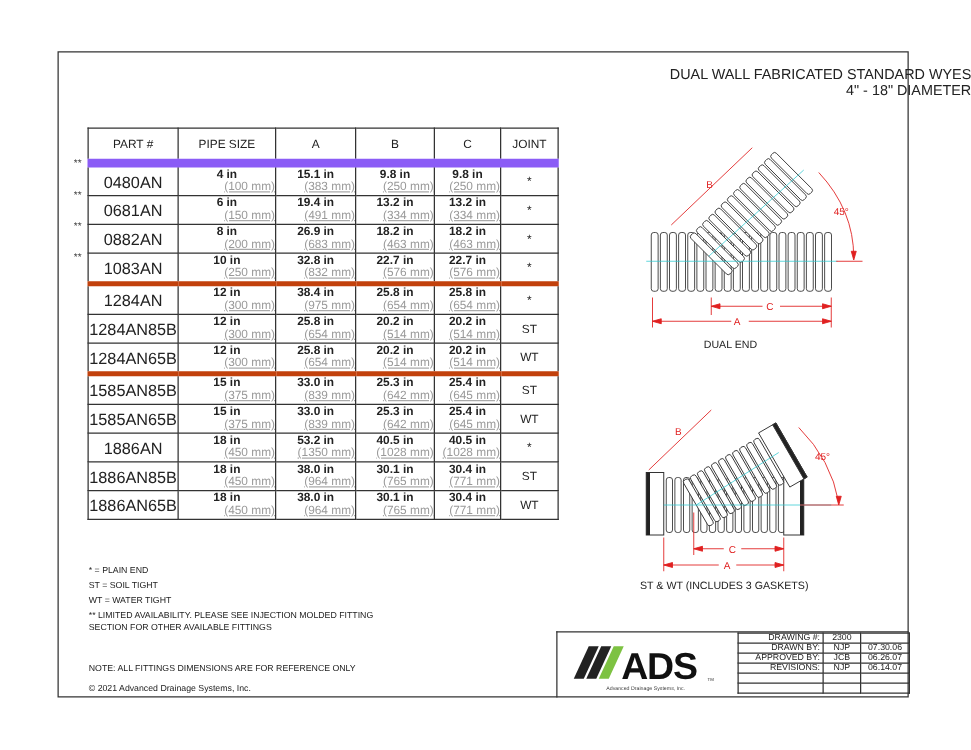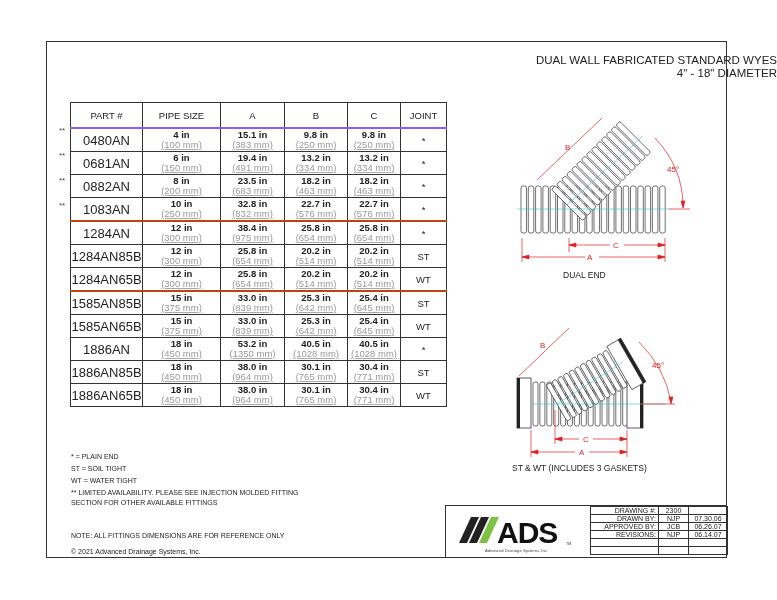--- a/index.html
+++ b/index.html
@@ -2,26 +2,26 @@
 <html><head>
 <meta charset="utf-8">
 <style>
   html, body { margin:0; padding:0; background:#ffffff; }
   body { width:777px; height:600px; position:relative; overflow:hidden; font-family:"Liberation Sans", sans-serif; color:#222; }
   .frame { position:absolute; left:46px; top:41px; width:681px; height:517px; border:1.5px solid #333; box-sizing:border-box; }
   .title { position:absolute; left:0; top:54px; width:777px; text-align:right; font-size:11.5px; line-height:13px; color:#222; }
   table.specs { position:absolute; left:70px; top:102px; border-collapse:collapse; font-size:9.5px; }
   table.specs th, table.specs td { border:1px solid #333; text-align:center; padding:0; }
   table.specs th { height:24px; font-weight:normal; font-size:9.5px; }
-  table.specs thead tr { border-bottom:2px solid #8b5cf6; }
+  table.specs thead tr { border-bottom:7px solid #8b5cf6; }
   table.specs td { height:22px; vertical-align:middle; }
   table.specs td .in { display:block; line-height:10px; color:#222;font-weight:bold; }
-  table.specs td .mm { display:block; line-height:10px; color:#999; text-decoration:underline; text-decoration-color:#aaa; }
+  table.specs td .mm { display:block; line-height:10px; color:#999; text-decoration:underline; text-decoration-color:#aaa;text-align:right; }
   table.specs td.part { font-size:13px; }
-  table.specs tr.sep-bottom td { border-bottom:2px solid #c2410c; }
+  table.specs tr.sep-bottom td { border-bottom:4px solid #c2410c; }
   .stars { position:absolute; left:59px; font-size:8px; color:#444; }
   .legend { position:absolute; left:71px; font-size:7px; color:#222; line-height:10px; }
   .note { position:absolute; left:71px; top:532px; font-size:7px; }
   .copy { position:absolute; left:71px; top:548px; font-size:7px; }
   .diagram-caption { position:absolute; font-size:8.5px; color:#222; }
   .titleblock { position:absolute; left:445px; top:505px; width:282px; height:53px; border-top:1.5px solid #333; border-left:1px solid #333; box-sizing:border-box; }
   .logo { position:absolute; left:445px; top:505px; width:145px; height:53px; }
   .tb-table { position:absolute; left:590px; top:506px; border-collapse:collapse; font-size:7px; }
   .tb-table td { border:1px solid #333; height:7px; line-height:7px; padding:0 2px; }
   .tb-table td.lbl { text-align:right; width:63px; }
@@ -103,21 +103,21 @@
         </td>
         <td>*</td>
       </tr>
       <tr>
         <td class="part">0882AN</td>
         <td>
           <span class="in">8 in</span>
           <span class="mm">(200 mm)</span>
         </td>
         <td>
-          <span class="in">23.5 in</span>
+          <span class="in">26.9 in</span>
           <span class="mm">(683 mm)</span>
         </td>
         <td>
           <span class="in">18.2 in</span>
           <span class="mm">(463 mm)</span>
         </td>
         <td>
           <span class="in">18.2 in</span>
           <span class="mm">(463 mm)</span>
         </td>

